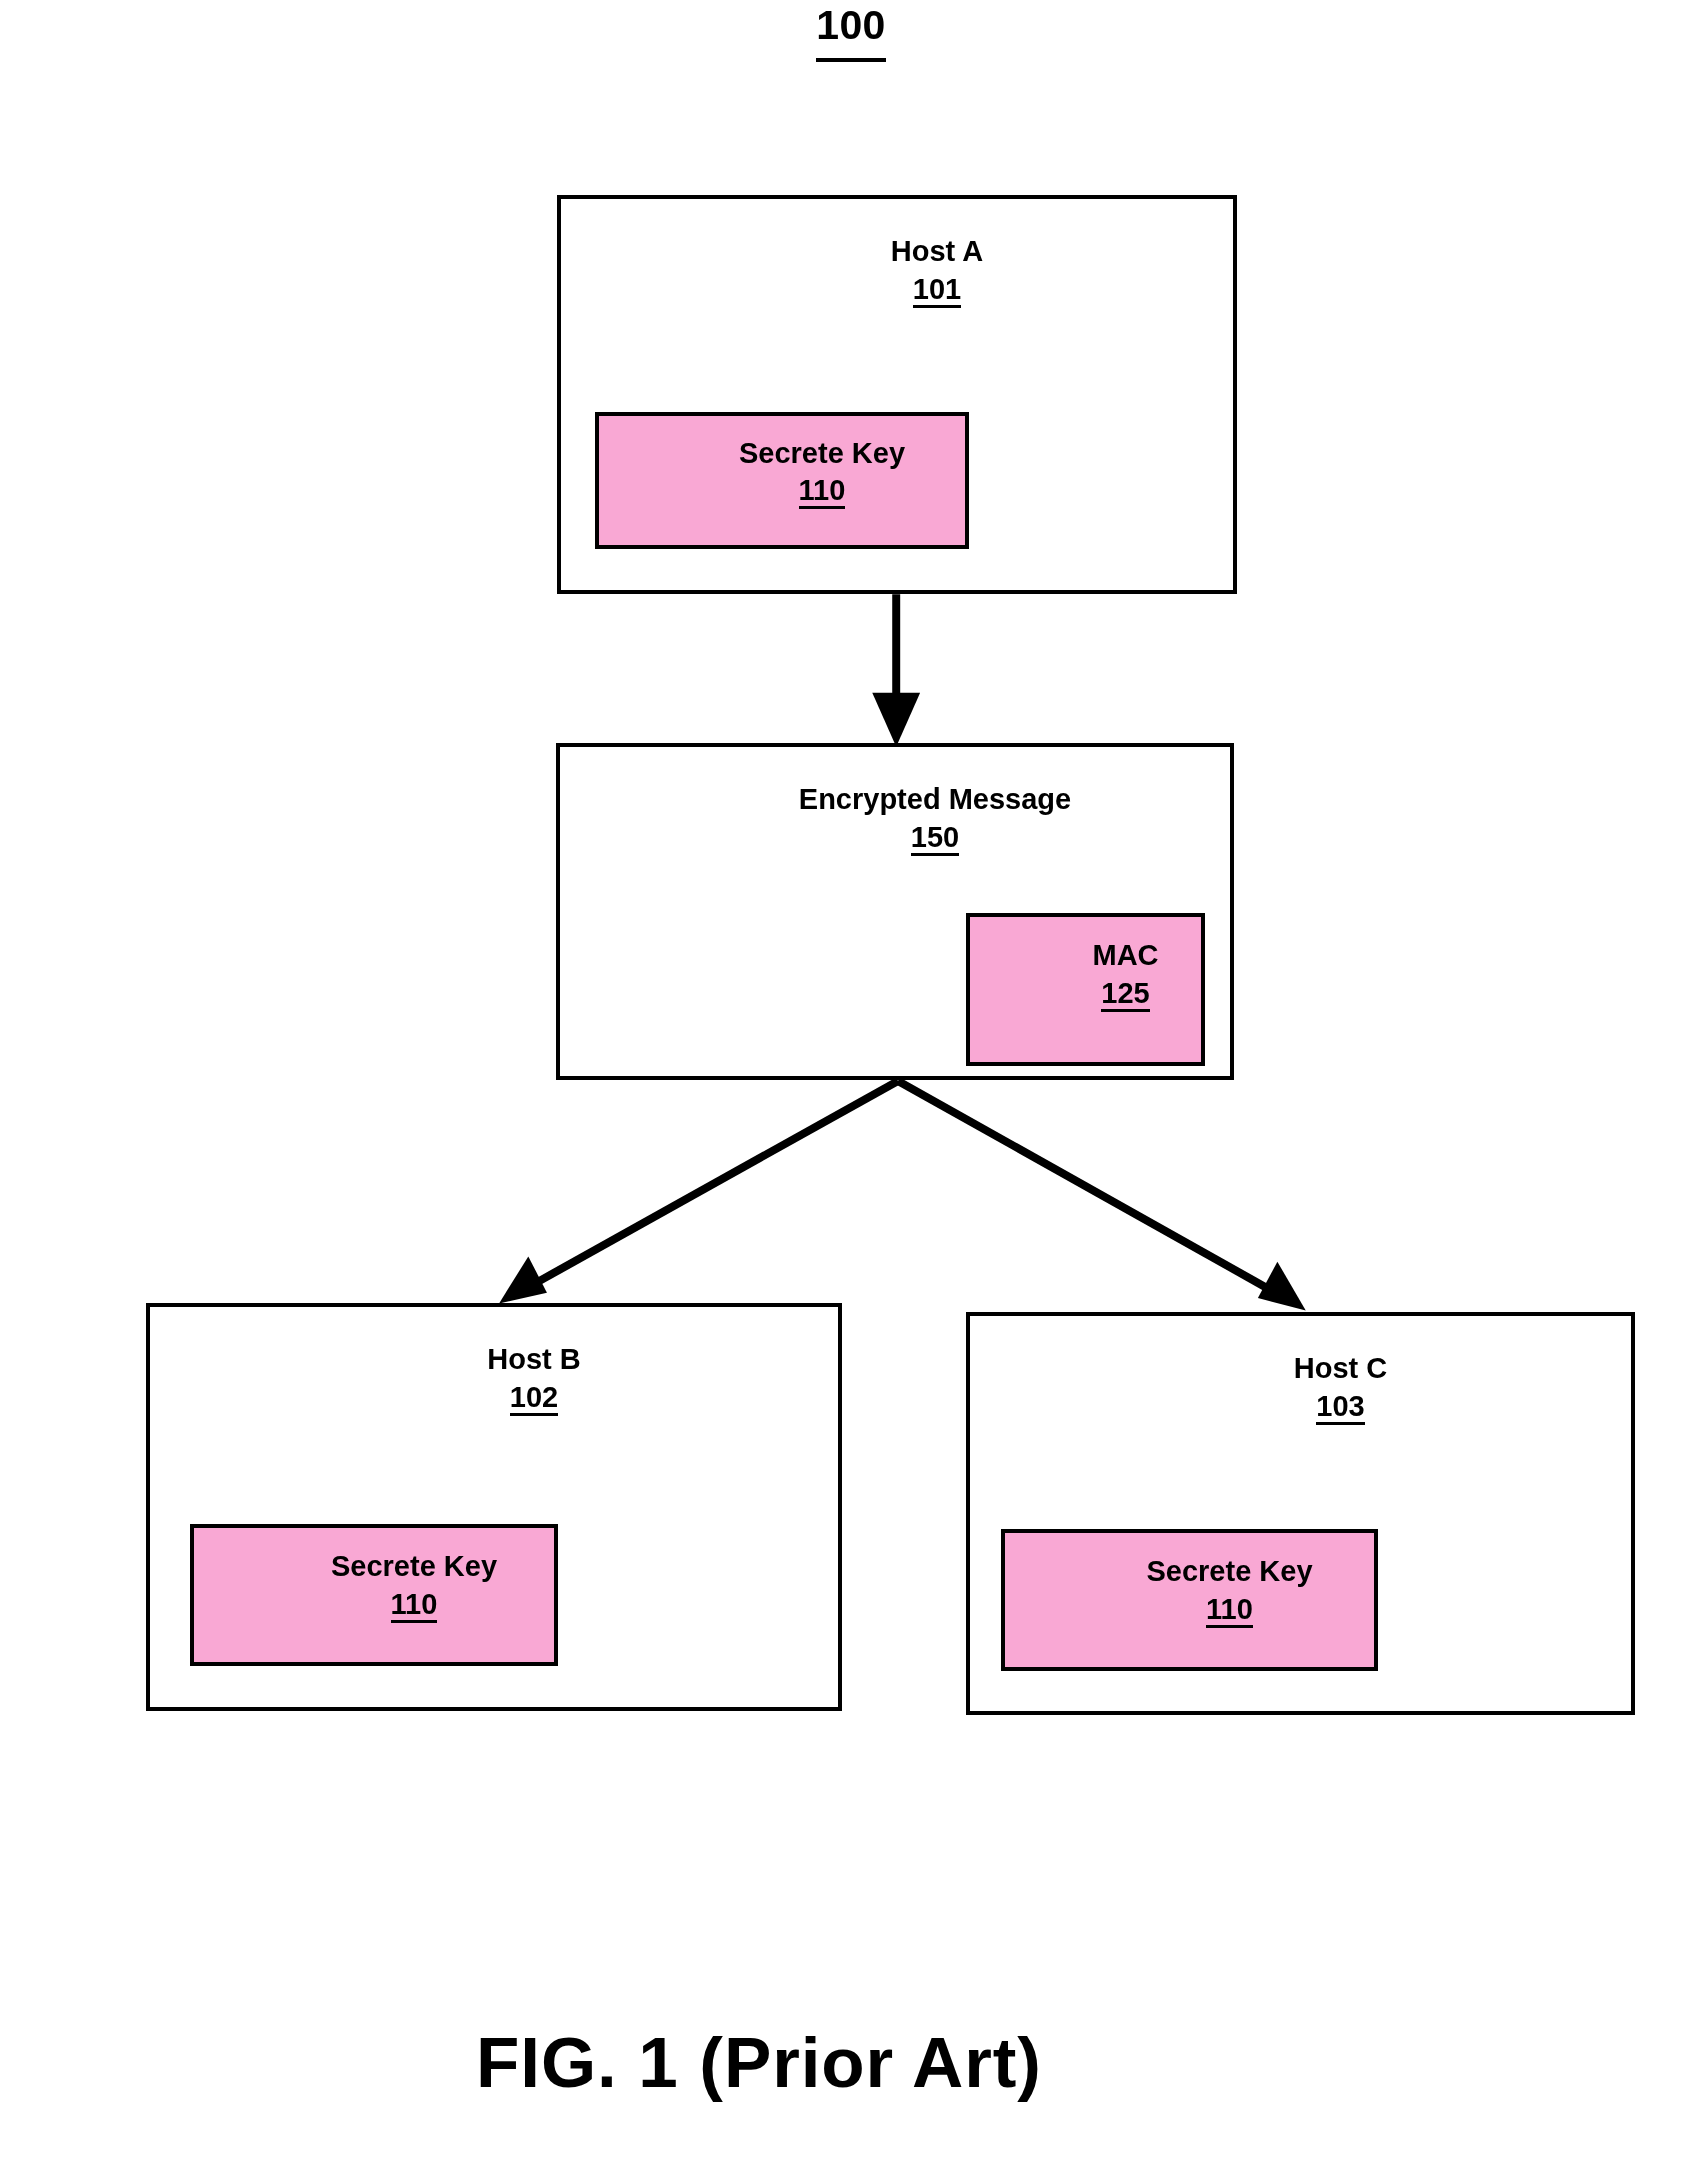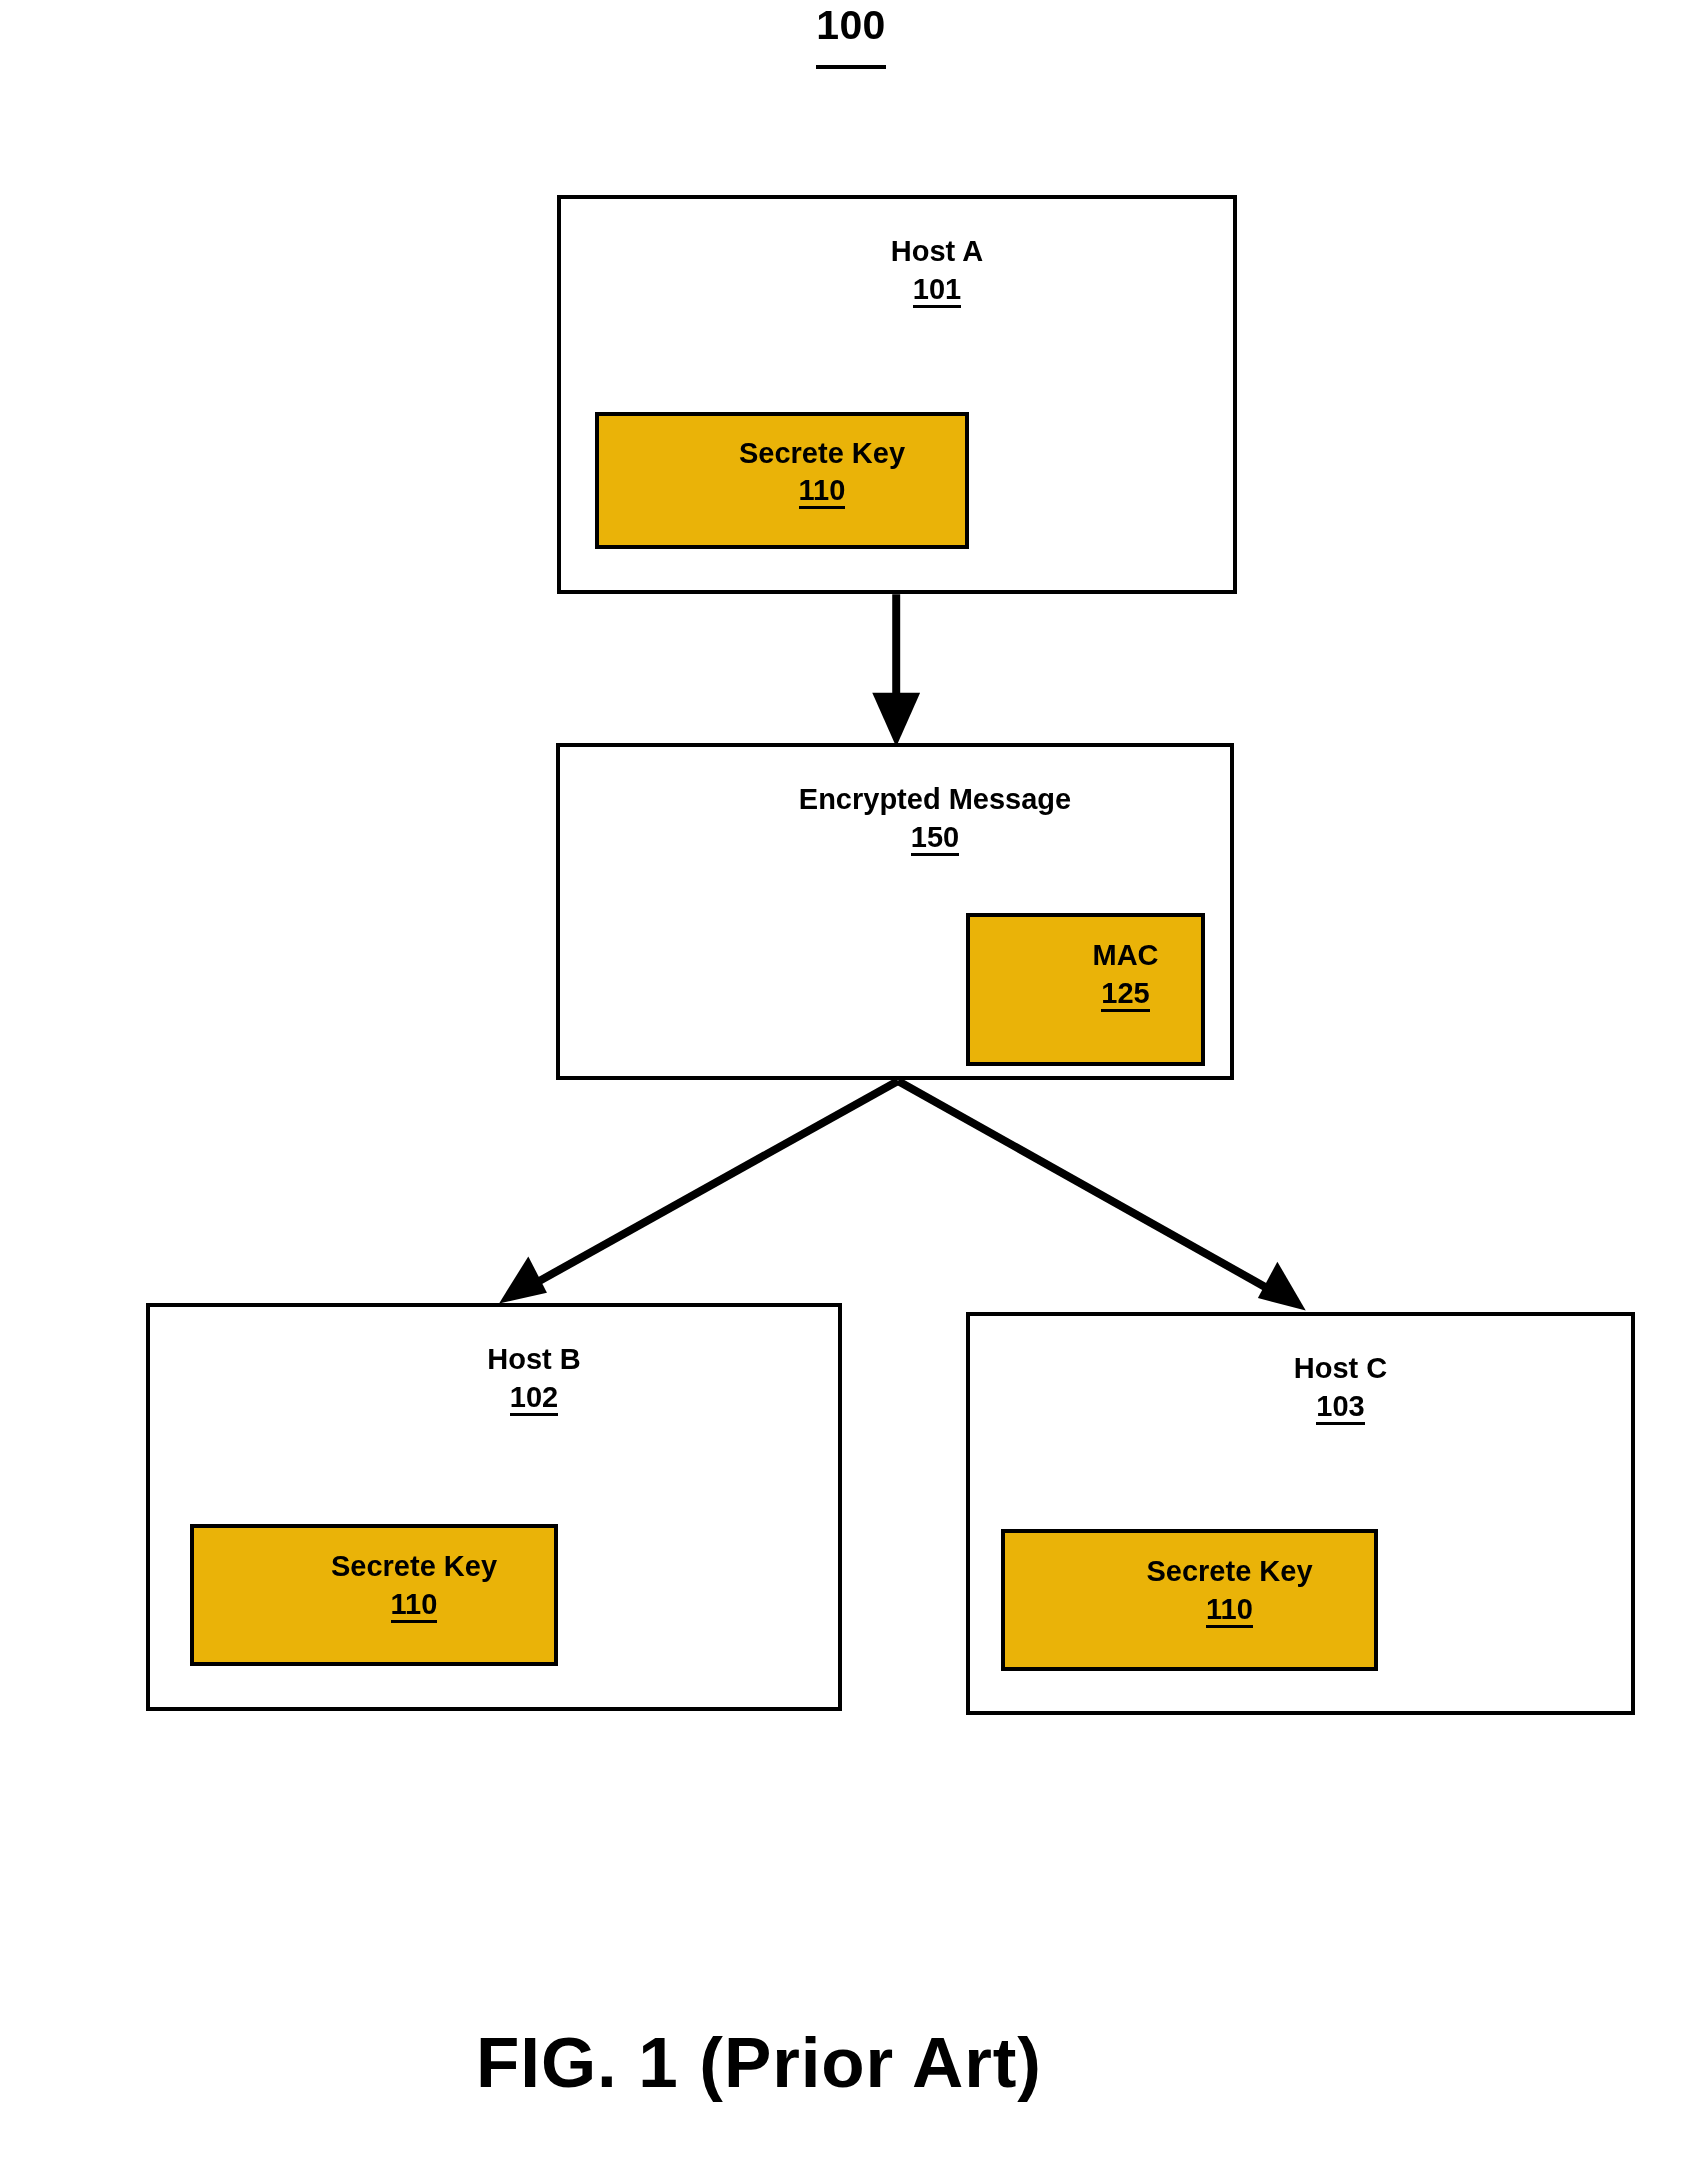--- a/index.html
+++ b/index.html
@@ -31,35 +31,35 @@
     width: 1702px;
     top: 0px;
     text-align: center;
     font-size: 41px;
     font-weight: bold;
     letter-spacing: 0.4px;
     line-height: 50px;
   }
   .fig-number .u {
     border-bottom: 4.4px solid #000;
-    padding-bottom: 17px;
+    padding-bottom: 10px;
     text-align: right;
   }
 
   
   .box {
     position: absolute;
     border: 4.4px solid #000000;
     background: #ffffff;
     box-sizing: border-box;
   }
   .inner-box {
     position: absolute;
     border: 4.4px solid #000000;
-    background: #eab308;
+    background: #f9a8d4;
     box-sizing: border-box;
   }
 
   .box-label {
     position: absolute;
     left: 0;
     width: 100%;
     text-align: center;
     font-weight: bold;
     line-height: 1.18;

